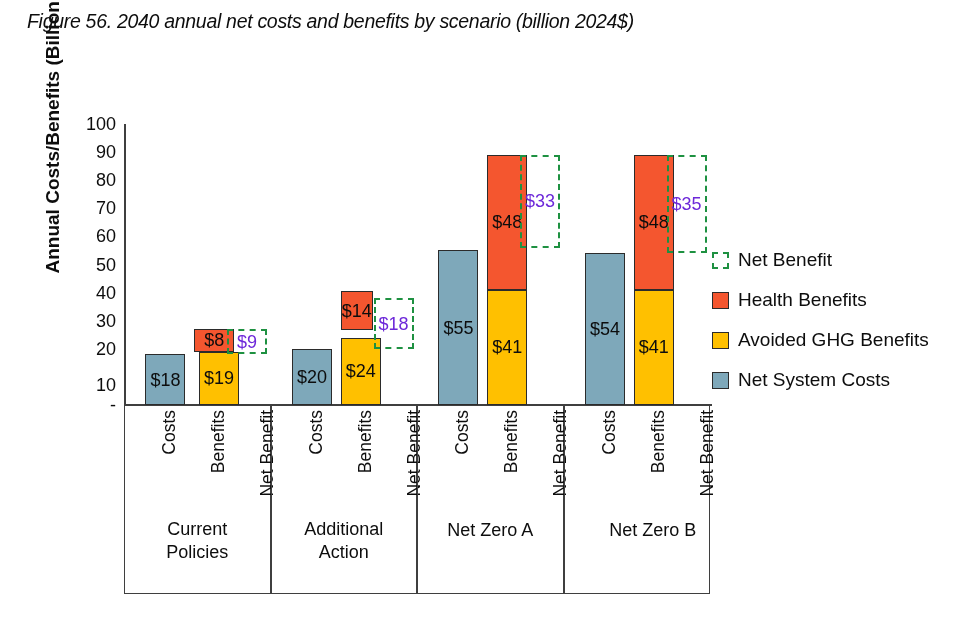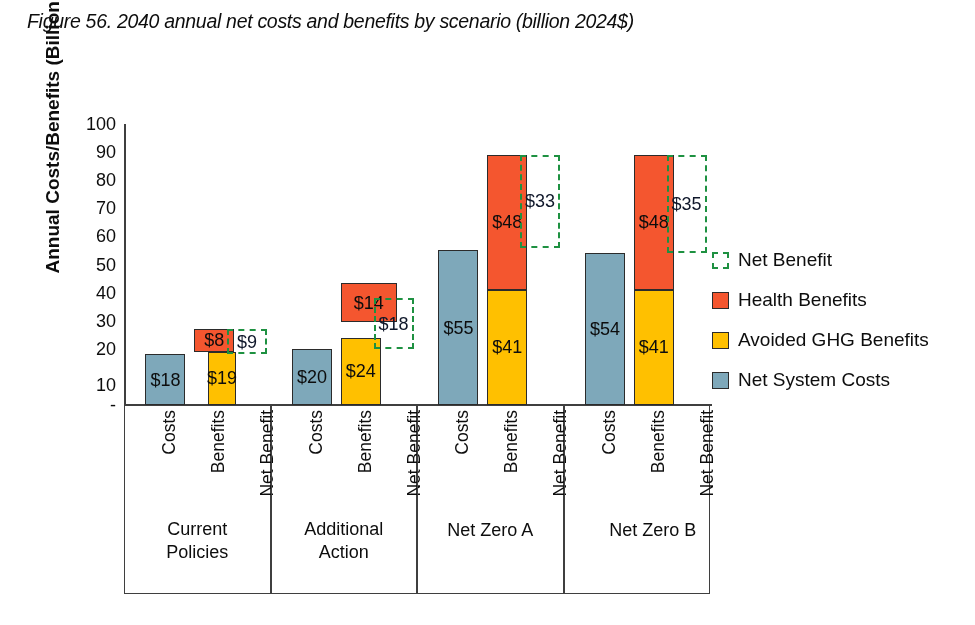--- a/index.html
+++ b/index.html
@@ -112,21 +112,21 @@
     white-space: nowrap;
   }
   .netbox {
     position: absolute;
     box-sizing: border-box;
     border: 2.5px dashed #1e9141;
     display: flex;
     align-items: center;
     justify-content: center;
   }
-  .netbox .bar-label { color: #0f172a; }
+  .netbox .bar-label { color: #6d28d9; }
 
   
   #cat-axis {
     position: absolute;
     left: 124px;
     top: 406px;
     width: 588px;
     height: 188px;
   }
   .cat-group {
@@ -215,36 +215,36 @@
       <div class="y-tick" style="top: 284px;">-</div>
     </div>
 
   <div id="y-axis-line"></div>
   <div id="x-axis-line"></div>
 
   <div id="plot-box">
       <div class="bar-seg" style="left: 5.41667px; top: 230.42px; width: 40px; height: 50.58px; background: rgb(126, 168, 186);">
         <span class="bar-label">$18</span>
       </div>
-      <div class="bar-seg" style="left: 68px; top: 227.61px; width: 28px; height: 53.39px; background: rgb(255, 192, 0);">
+      <div class="bar-seg" style="left: 59px; top: 227.61px; width: 40px; height: 53.39px; background: rgb(255, 192, 0);">
         <span class="bar-label">$19</span>
       </div>
       <div class="bar-seg" style="left: 54.25px; top: 205.13px; width: 40px; height: 22.48px; background: rgb(244, 86, 47);">
         <span class="bar-label">$8</span>
       </div>
       <div class="netbox" style="left: 103.083px; top: 205.13px; width: 40px; height: 25.29px;">
         <span class="bar-label">$9</span>
       </div>
       <div class="bar-seg" style="left: 151.917px; top: 224.8px; width: 40px; height: 56.2px; background: rgb(126, 168, 186);">
         <span class="bar-label">$20</span>
       </div>
       <div class="bar-seg" style="left: 200.75px; top: 213.56px; width: 40px; height: 67.44px; background: rgb(255, 192, 0);">
         <span class="bar-label">$24</span>
       </div>
-      <div class="bar-seg" style="left: 200.75px; top: 159px; width: 56px; height: 39.34px; background: rgb(244, 86, 47); justify-content: center;">
+      <div class="bar-seg" style="left: 200.75px; top: 167px; width: 32px; height: 39.34px; background: rgb(244, 86, 47); justify-content: center;">
         <span class="bar-label">$14</span>
       </div>
       <div class="netbox" style="left: 249.583px; top: 174.22px; width: 40px; height: 50.58px;">
         <span class="bar-label">$18</span>
       </div>
       <div class="bar-seg" style="left: 298.417px; top: 126.45px; width: 40px; height: 154.55px; background: rgb(126, 168, 186);">
         <span class="bar-label">$55</span>
       </div>
       <div class="bar-seg" style="left: 347.25px; top: 165.79px; width: 40px; height: 115.21px; background: rgb(255, 192, 0);">
         <span class="bar-label">$41</span>

